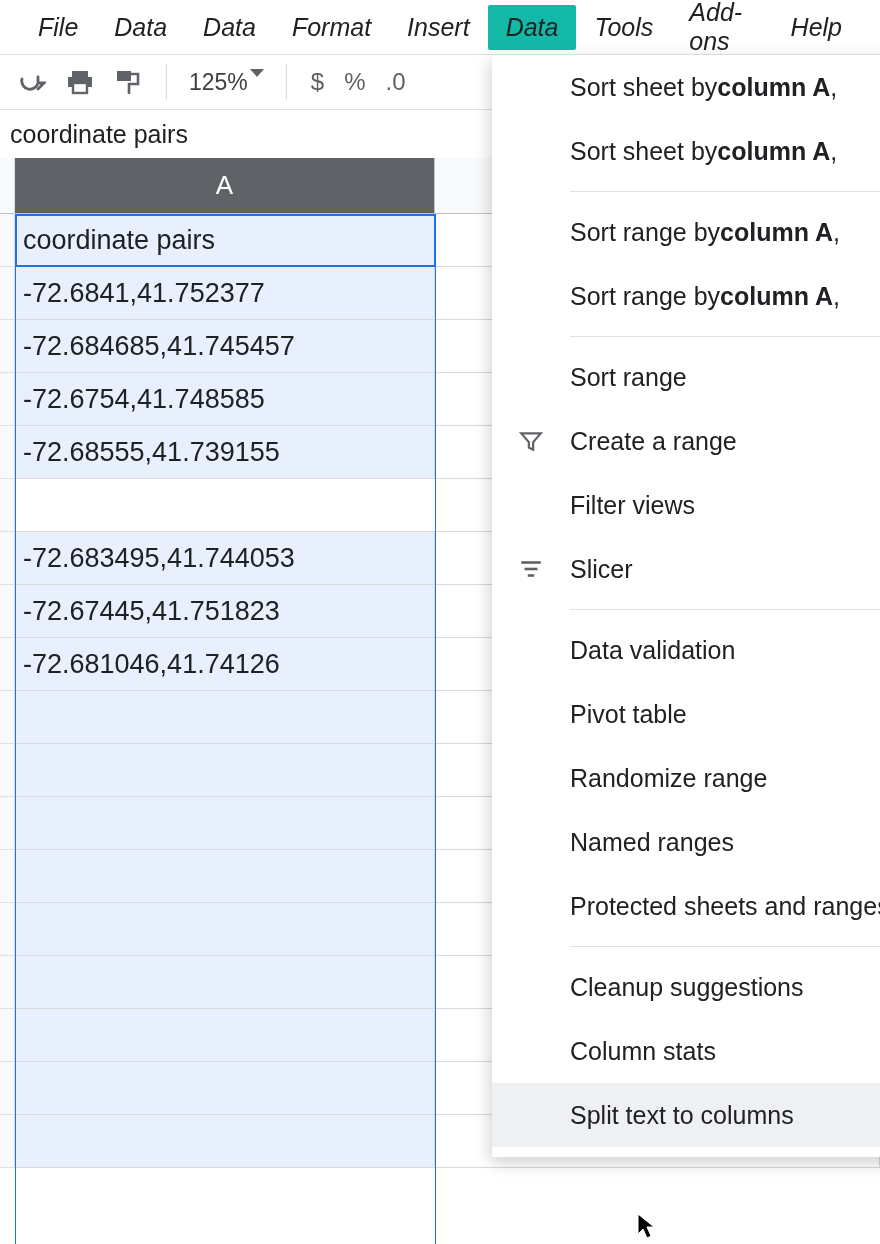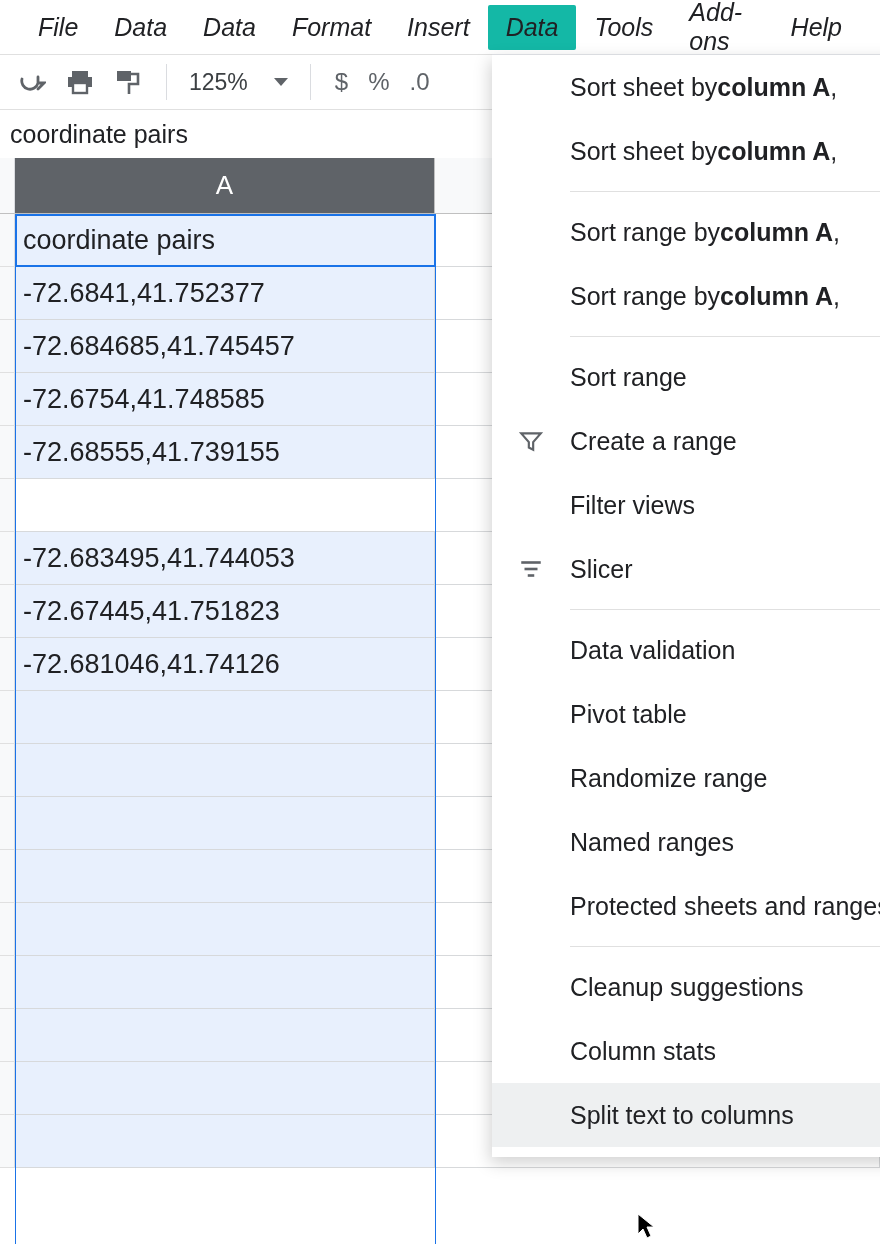--- a/index.html
+++ b/index.html
@@ -3,21 +3,21 @@
 <meta charset="utf-8">
 <style>
   * { box-sizing: border-box; margin: 0; padding: 0; }
   html, body { width: 880px; height: 1244px; overflow: hidden; font-family: Arial, Helvetica, sans-serif; background: #fff; color: #202124; }
   .menubar { display: flex; gap: 0; padding: 4px 20px; font-size: 25px; height: 54px; align-items: center; font-style: italic; }
   .menubar .menu-item { padding: 8px 18px; cursor: pointer; border-radius: 2px; }
   .menubar .menu-item.active { background: #14b8a6; }
   .toolbar { display: flex; align-items: center; height: 56px; border-top: 1px solid #e0e0e0; border-bottom: 1px solid #e0e0e0; padding: 0 8px; font-size: 24px; color: #5f6368; }
   .tb-btn { padding: 6px 10px; display: inline-flex; align-items: center; justify-content: center; }
   .divider { width: 1px; height: 36px; background: #dadce0; margin: 0 14px; }
-  .zoom { display: inline-flex; align-items: center; gap: 26px; padding: 0 8px; }
+  .zoom { display: inline-flex; gap: 2px; padding: 0 8px; }
   .zoom-val { font-size: 23px; color: #3c4043; }
   .triangle-down { width: 0; height: 0; border-left: 7px solid transparent; border-right: 7px solid transparent; border-top: 8px solid #5f6368; }
   .formula-bar { height: 48px; display: flex; align-items: center; font-size: 25px; padding-left: 10px; color: #202124; }
   .sheet { position: relative; }
   .row { display: flex; height: 53px; }
   .rowhdr { width: 15px; min-width: 15px; background: #f8f9fa; border-right: 1px solid #dadce0; border-bottom: 1px solid #e0e0e0; }
   .colhdr-row { display: flex; height: 56px; }
   .colhdr-gutter { width: 15px; background: #f8f9fa; border-right: 1px solid #dadce0; border-bottom: 1px solid #c0c0c0; }
   .colhdr { display: flex; align-items: center; justify-content: center; font-size: 26px; color: #fff; background: #5f6368; border-bottom: 1px solid #c0c0c0; border-right: 1px solid #c0c0c0; }
   .colhdr.colA { width: 420px; }

